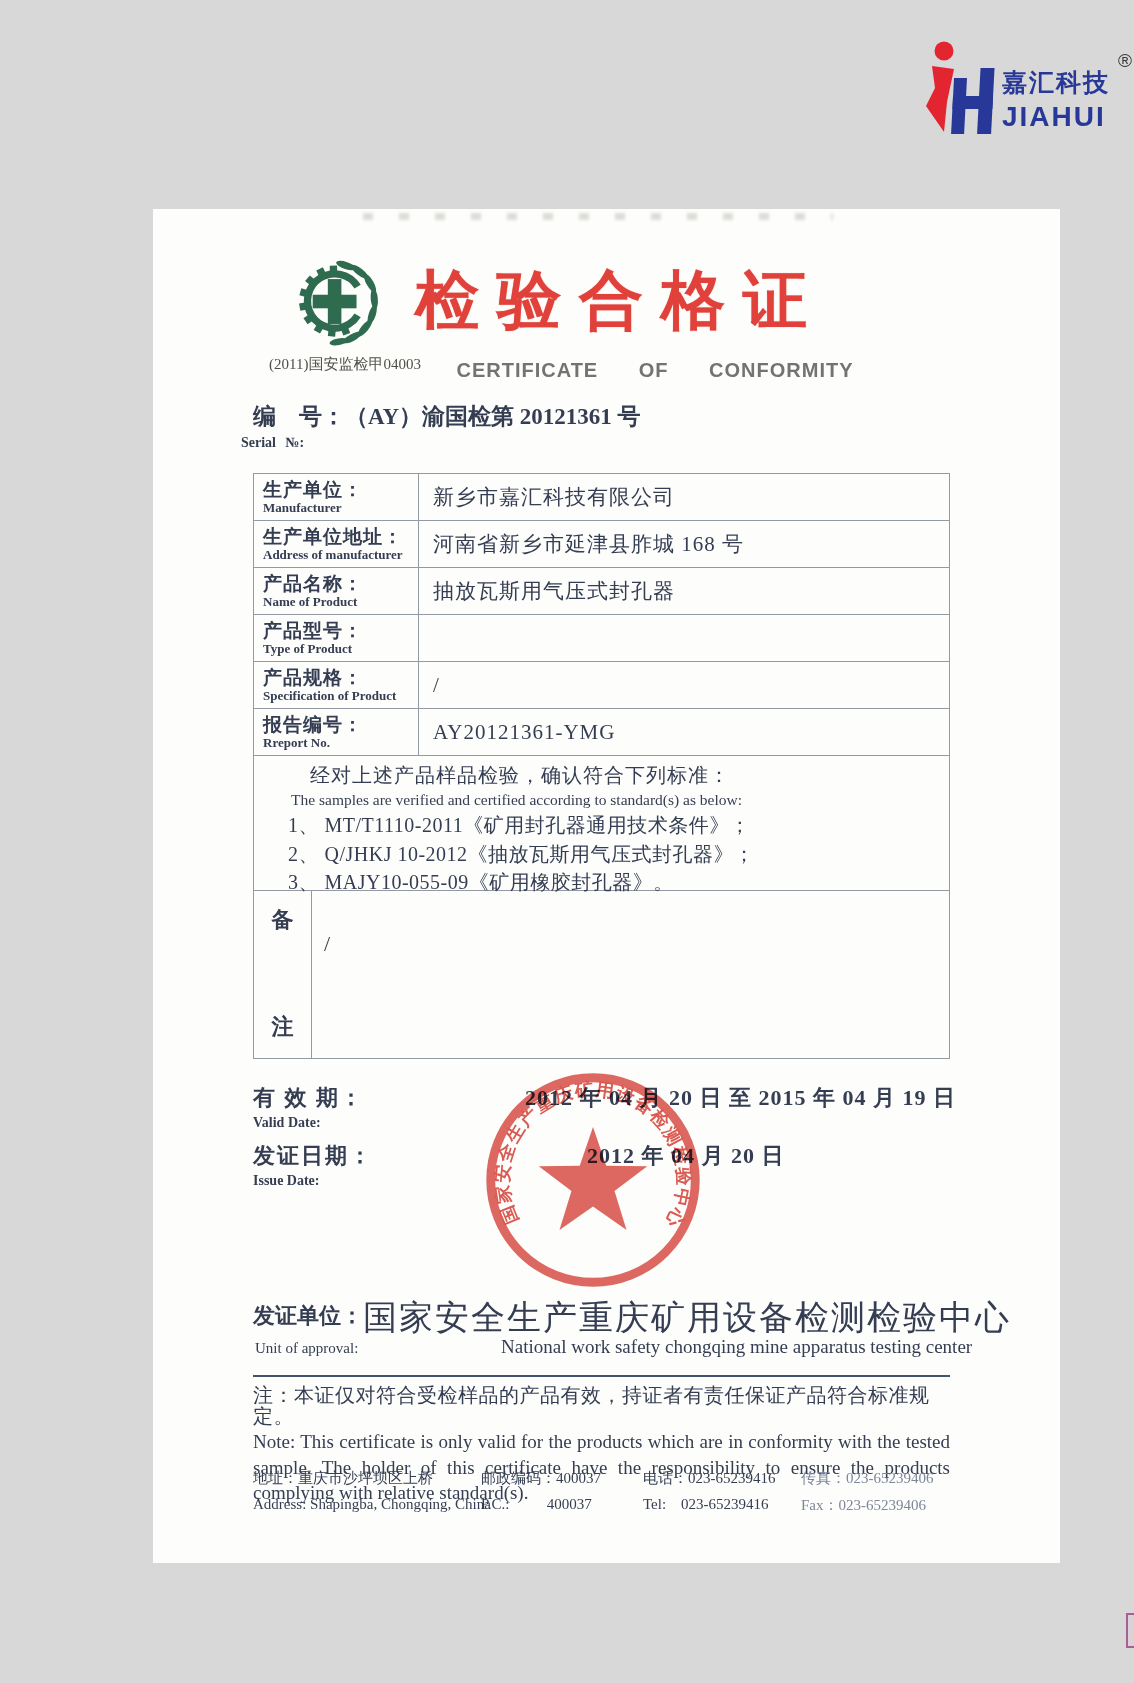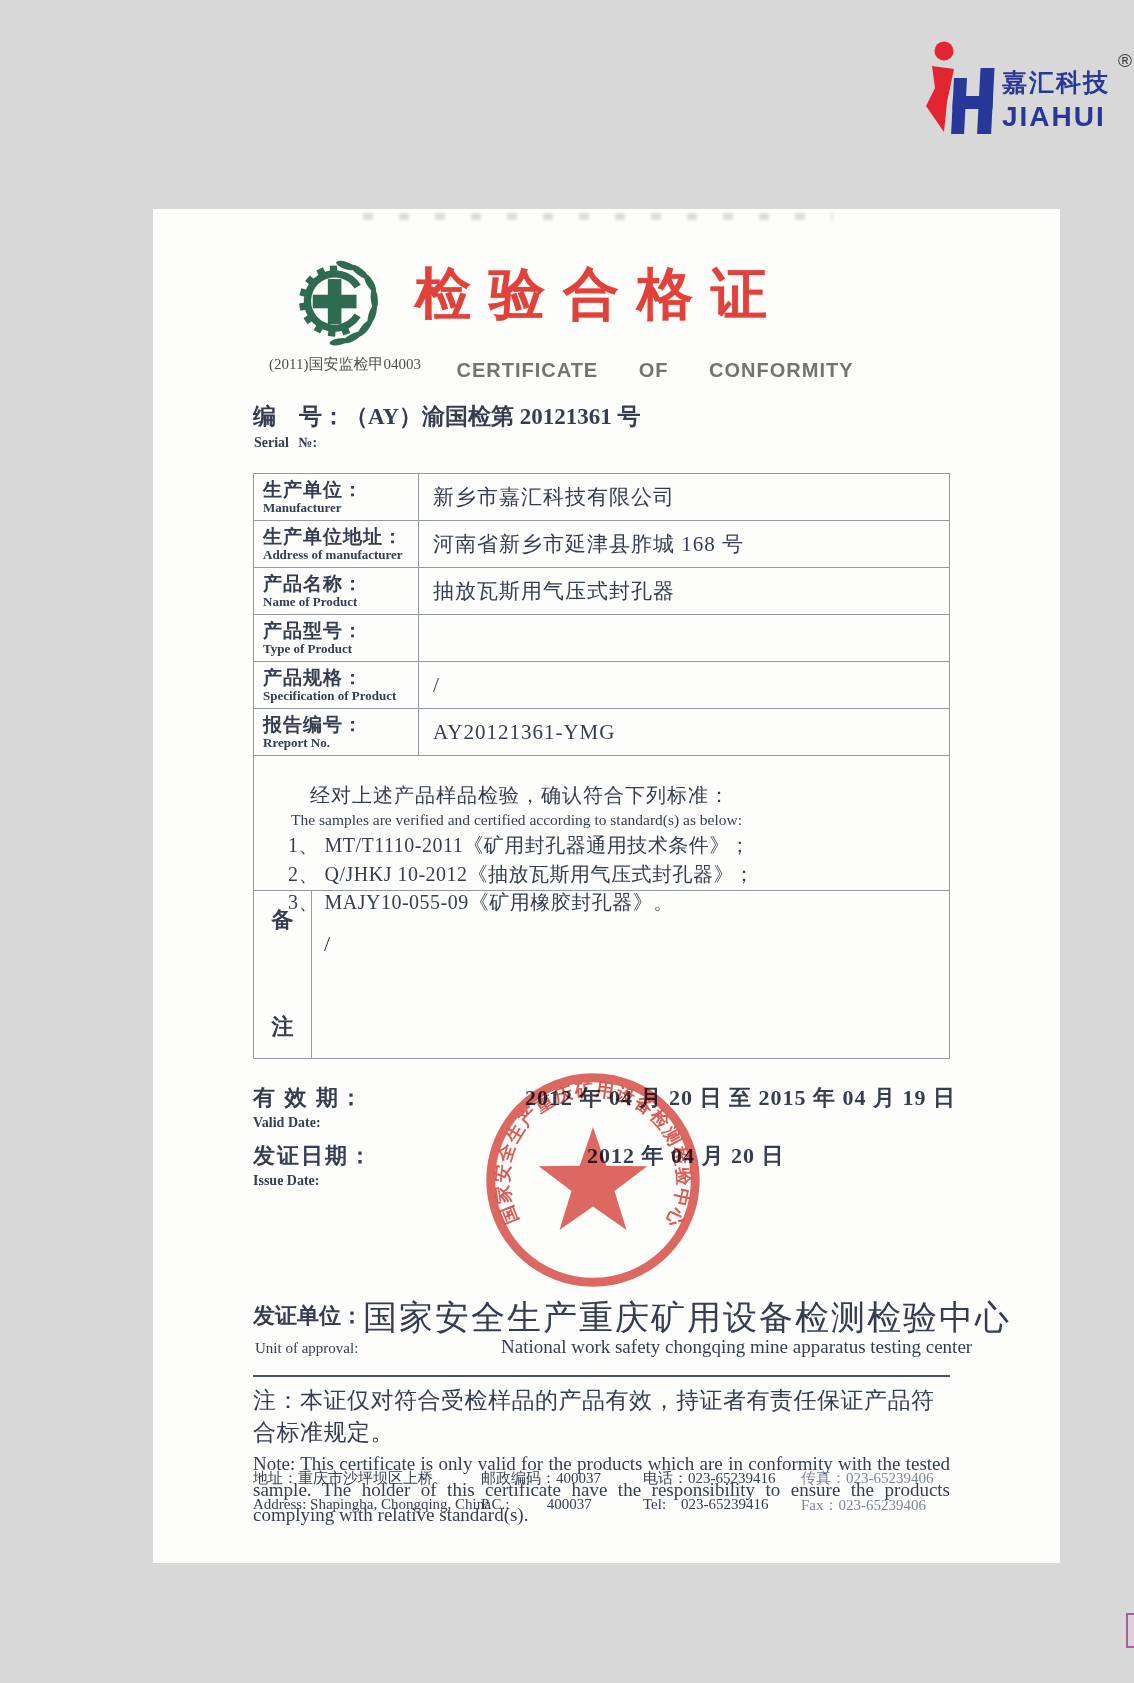--- a/index.html
+++ b/index.html
@@ -17,39 +17,39 @@
               font-family:"Liberation Sans",sans-serif;}
   
   .page{position:absolute;left:153px;top:209px;width:907px;height:1354px;background:#fdfdfb;}
   .smudge{position:absolute;left:210px;top:4px;width:470px;height:7px;opacity:.45;
           background:repeating-linear-gradient(90deg,rgba(110,110,95,.5) 0 10px,transparent 10px 36px);
           filter:blur(1.6px);}
   
   .emblem{position:absolute;left:116px;top:44px;width:150px;text-align:center;}
   .emblem .cap{font-size:15px;color:#4c5148;margin-top:2px;letter-spacing:0px;white-space:nowrap;}
   
-  .title-cn{position:absolute;left:262px;top:48px;width:500px;font-size:56px;font-weight:bold;
+  .title-cn{position:absolute;left:262px;top:48px;width:500px;font-size:64px;font-weight:bold;
             color:#e0423b;letter-spacing:18px;white-space:nowrap;
             text-shadow:0 0 1px rgba(224,66,59,.6);}
   .title-en{position:absolute;left:262px;top:150px;width:480px;text-align:center;
             font-family:"Liberation Sans","DejaVu Sans",sans-serif;font-weight:bold;
             font-size:20px;color:#737373;word-spacing:34px;letter-spacing:1px;}
   
   .serial{position:absolute;left:100px;top:192px;font-size:23px;font-weight:bold;white-space:nowrap;}
-  .serial-en{position:absolute;left:101px;top:226px;font-size:14px;font-weight:bold;word-spacing:6px;}
+  .serial-en{position:absolute;left:88px;top:226px;font-size:14px;font-weight:bold;word-spacing:6px;}
   
   .tbl{position:absolute;left:100px;top:264px;width:695px;border:1px solid #949aa4;border-bottom:none;}
   .trow{display:flex;height:47px;border-bottom:1px solid #949aa4;box-sizing:border-box;}
   .tlabel{width:165px;border-right:1px solid #949aa4;box-sizing:border-box;
           display:flex;flex-direction:column;justify-content:center;padding-left:9px;}
   .tlabel .lcn{font-size:19px;font-weight:bold;line-height:21px;letter-spacing:1px;}
   .tlabel .len{font-size:13px;font-weight:bold;line-height:15px;}
   .tval{flex:1;display:flex;align-items:center;padding-left:14px;font-size:21px;letter-spacing:1px;}
   .stds{border-bottom:1px solid #949aa4;box-sizing:border-box;height:135px;padding-top:6px;}
-  .stds .icn{padding-left:56px;font-size:20px;line-height:27px;letter-spacing:1px;margin-top:20px;}
+  .stds .icn{padding-left:56px;font-size:20px;line-height:27px;letter-spacing:1px;}
   .stds .ien{padding-left:37px;font-size:15.5px;line-height:22px;}
   .stds .item{padding-left:34px;font-size:20px;line-height:28.5px;letter-spacing:.5px;}
   .remark{display:flex;height:168px;border-bottom:1px solid #949aa4;box-sizing:border-box;}
   .remark .rlab{width:58px;border-right:1px solid #949aa4;box-sizing:border-box;display:flex;
                 flex-direction:column;justify-content:space-between;align-items:center;
                 padding:14px 0 16px 0;font-size:22px;font-weight:bold;}
   .remark .rval{flex:1;padding:40px 0 0 12px;font-size:22px;}
   
   .dates{position:absolute;left:100px;top:874px;width:695px;}
   .dline{position:relative;height:34px;}
@@ -61,21 +61,21 @@
          mix-blend-mode:multiply;opacity:.88;}
   
   .approve{position:absolute;left:100px;top:1086px;width:700px;white-space:nowrap;}
   .approve .alab{font-size:22px;font-weight:bold;vertical-align:6px;}
   .approve .aval{font-size:34px;letter-spacing:2px;}
   .approve-en-lab{position:absolute;left:102px;top:1131px;font-size:15px;}
   .approve-en-val{position:absolute;left:348px;top:1127px;font-size:19px;white-space:nowrap;}
   .sep{position:absolute;left:100px;top:1166px;width:697px;height:2px;background:#44536d;}
   
   .note{position:absolute;left:100px;top:1176px;width:697px;}
-  .note .ncn{font-size:23px;line-height:32px;letter-spacing:.5px;}
+  .note .ncn{font-size:20px;line-height:21px;letter-spacing:.5px;}
   .note .nen{font-size:19px;line-height:25.5px;text-align:justify;margin-top:2px;}
   
   .foot{position:absolute;left:100px;top:1260px;width:697px;display:grid;
         grid-template-columns:228px 162px 158px 149px;row-gap:8px;font-size:15px;}
   .foot span{white-space:pre;}
   .muted{color:#7d869a;}
   
   .pink-artifact{position:absolute;left:1126px;top:1613px;width:6px;height:31px;
                  border:2px solid #a85f93;background:rgba(220,190,210,.25);}
 </style>

